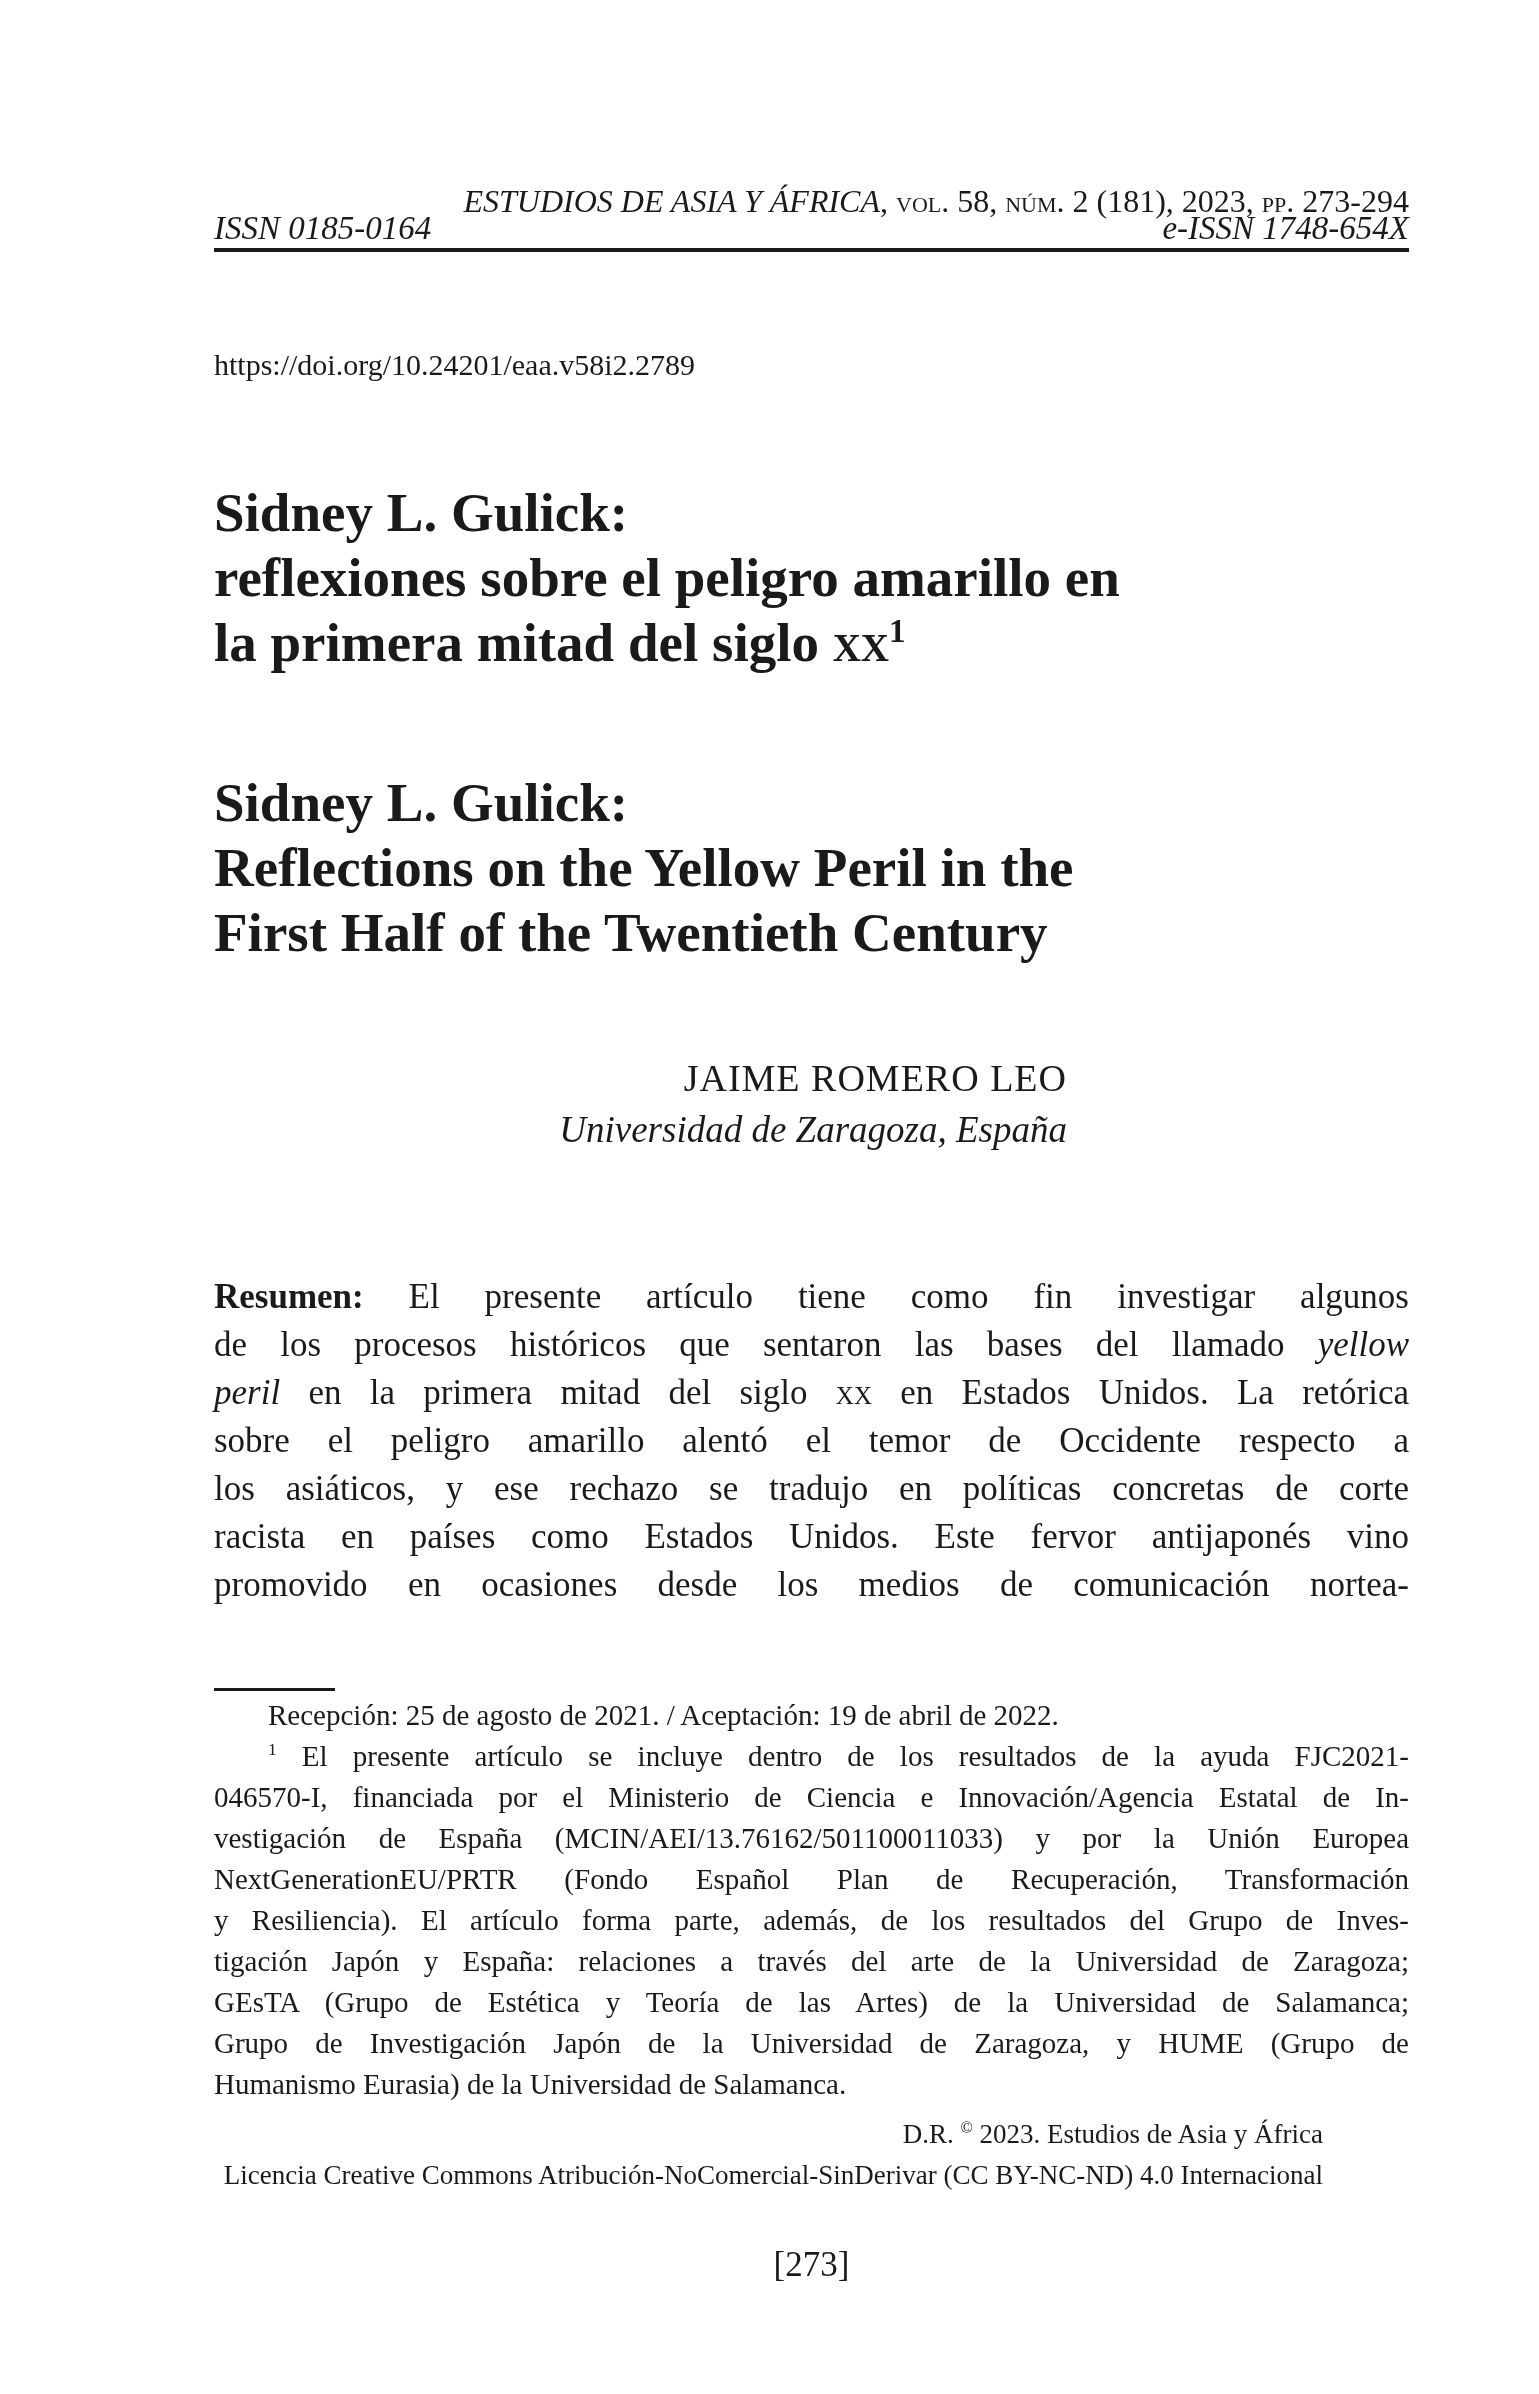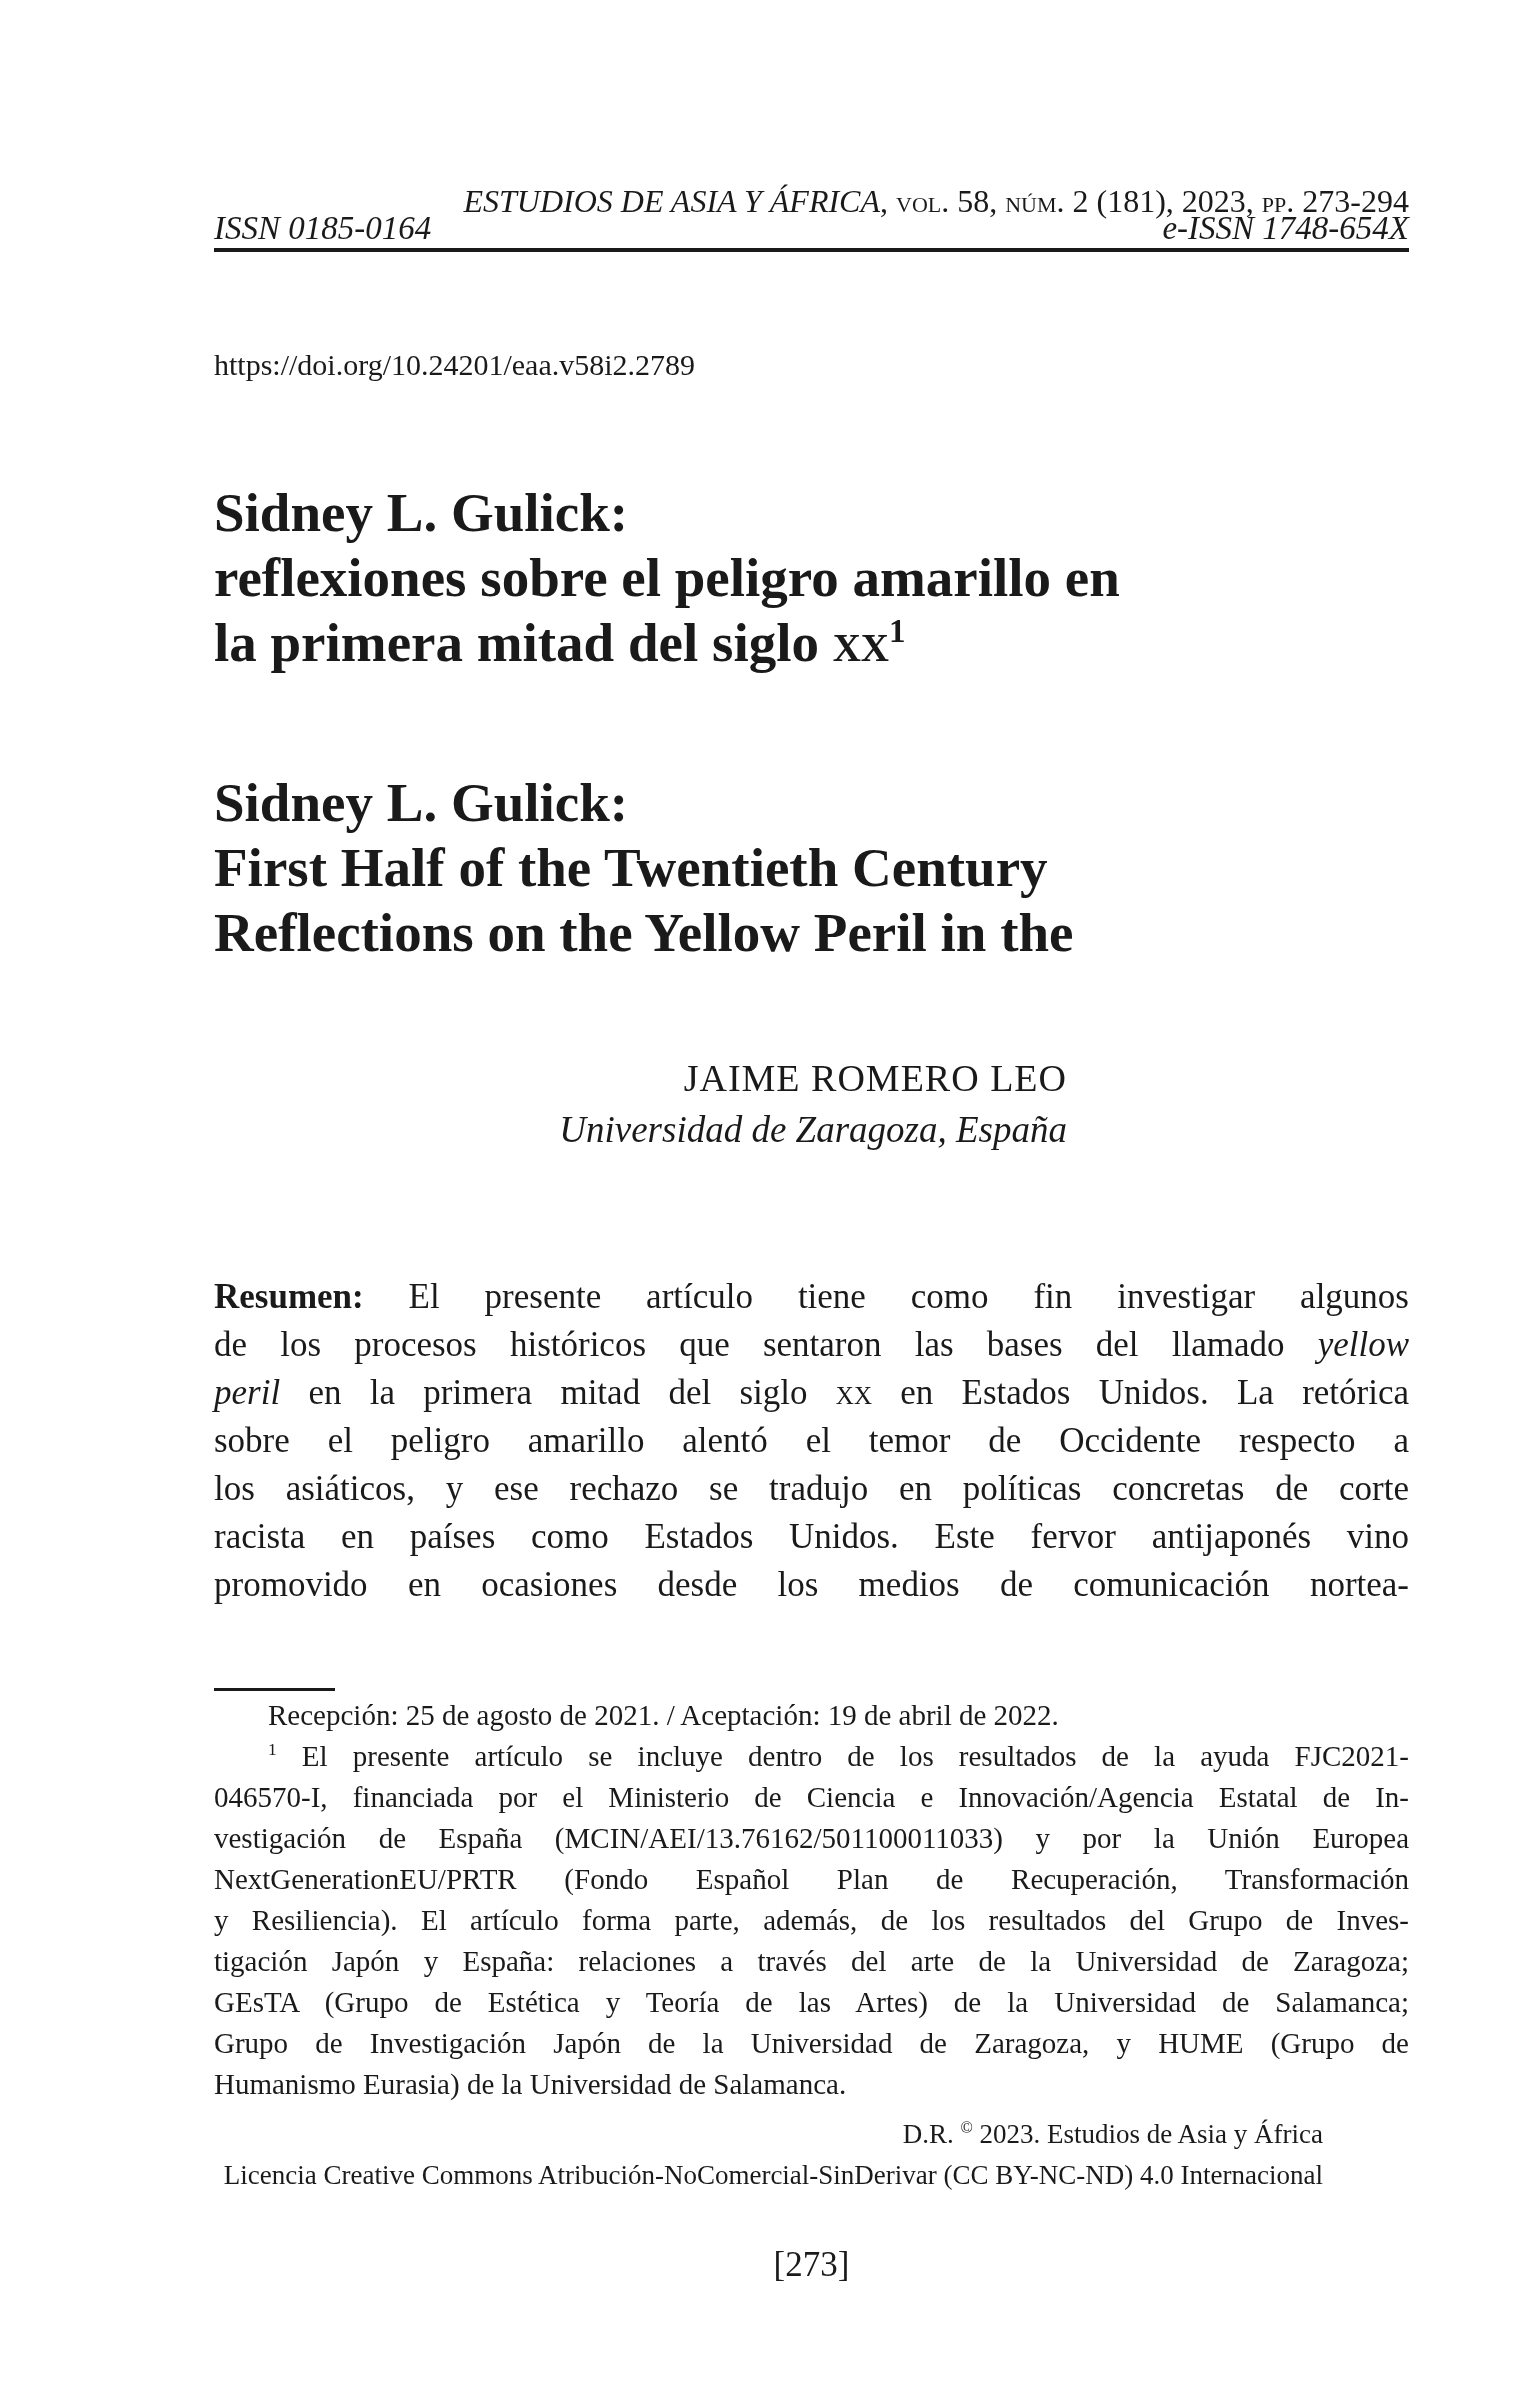--- a/index.html
+++ b/index.html
@@ -60,22 +60,22 @@
   <div class="doi">https://doi.org/10.24201/eaa.v58i2.2789</div>
 
   <div class="title-block title-es">
       <div class="tline"><span class="b">Sidney L. Gulick:</span></div>
       <div class="tline"><span class="b">reflexiones sobre el peligro amarillo en</span></div>
       <div class="tline"><span class="b">la primera mitad del siglo </span><span class="b sc">xx</span><span class="b sup">1</span></div>
     </div>
 
   <div class="title-block title-en">
       <div class="tline"><span class="b">Sidney L. Gulick:</span></div>
+      <div class="tline"><span class="b">Reflections on the Yellow Peril in the</span></div>
       <div class="tline"><span class="b">First Half of the Twentieth Century</span></div>
-      <div class="tline"><span class="b">Reflections on the Yellow Peril in the</span></div>
     </div>
 
   <div class="author">JAIME ROMERO LEO</div>
 
   <div class="affiliation">Universidad de Zaragoza, España</div>
 
   <div class="abstract">
       <div class="aline just"><span class="b">Resumen: </span><span class="r">El presente artículo tiene como fin investigar algunos</span></div>
       <div class="aline just"><span class="r">de los procesos históricos que sentaron las bases del llamado </span><span class="i">yellow</span></div>
       <div class="aline just"><span class="i">peril </span><span class="r">en la primera mitad del siglo </span><span class="sc">xx</span><span class="r"> en Estados Unidos. La retórica</span></div>

